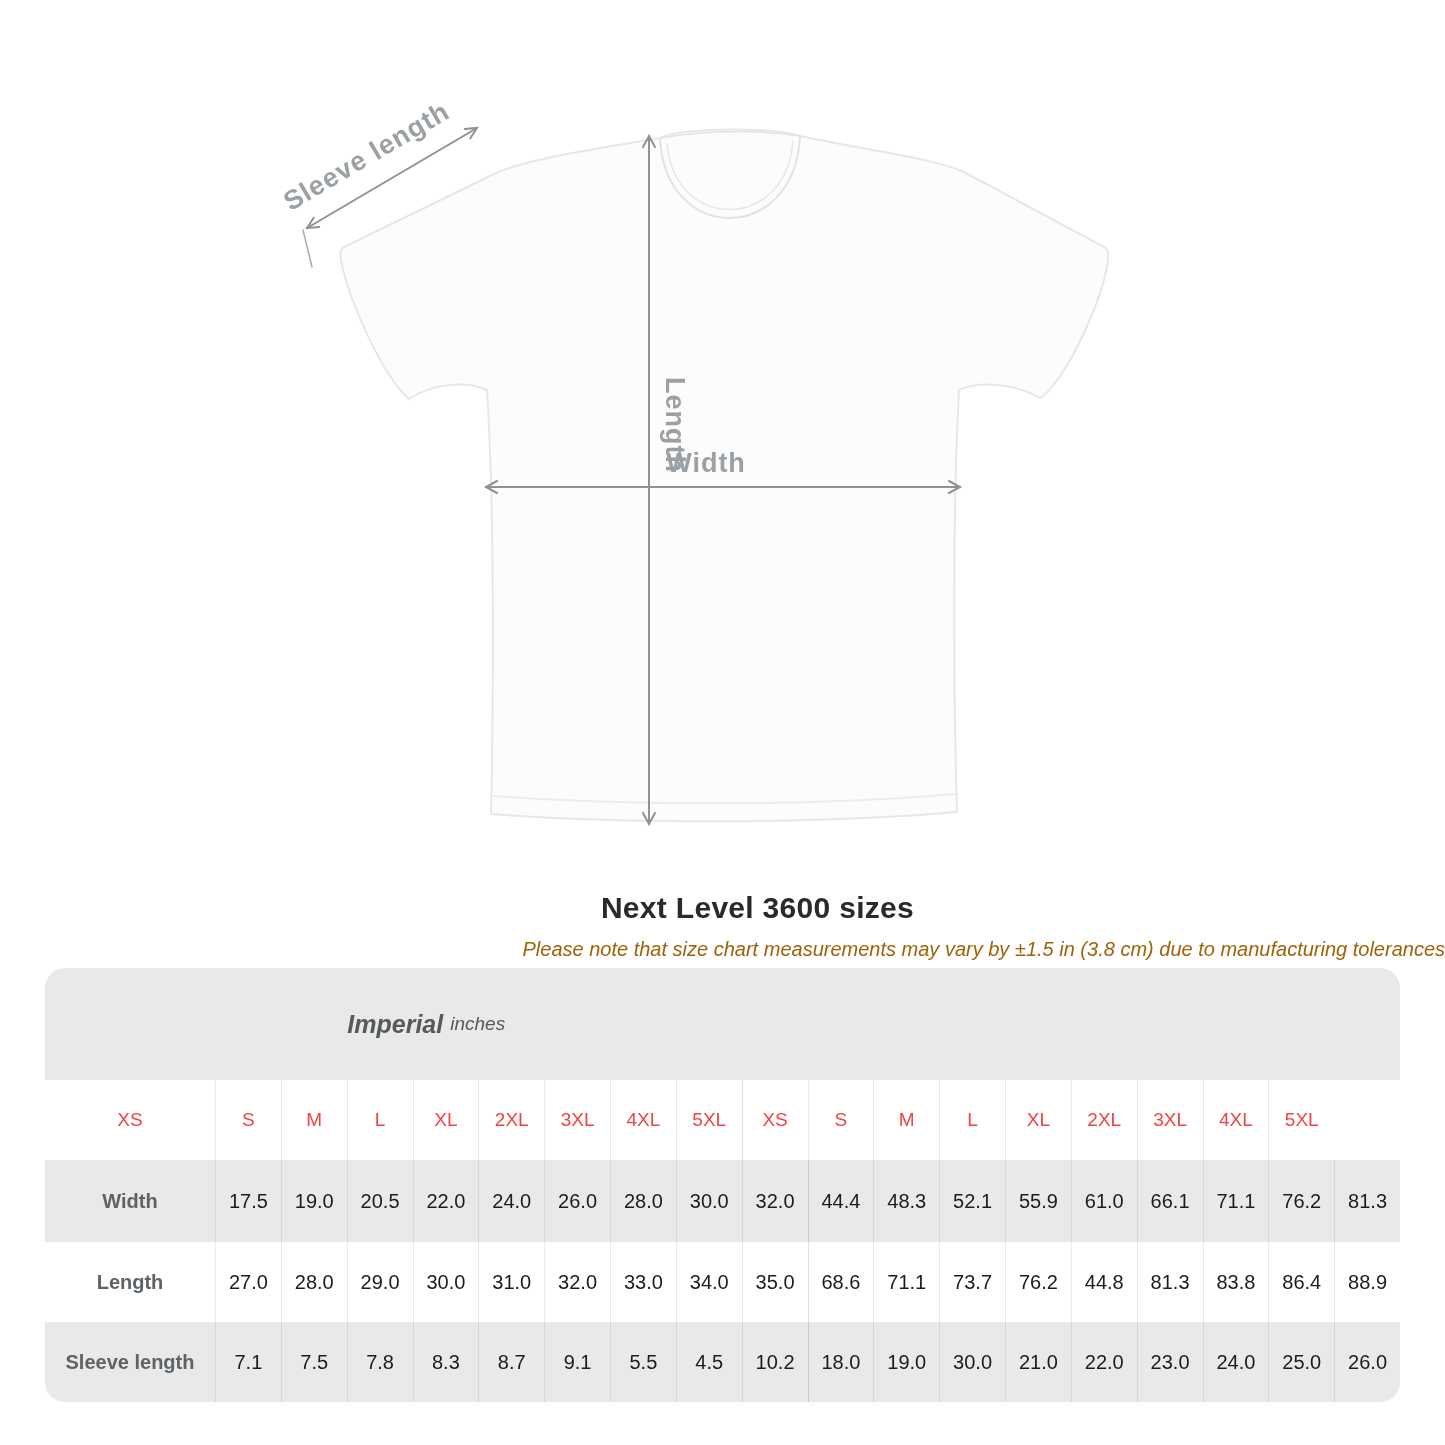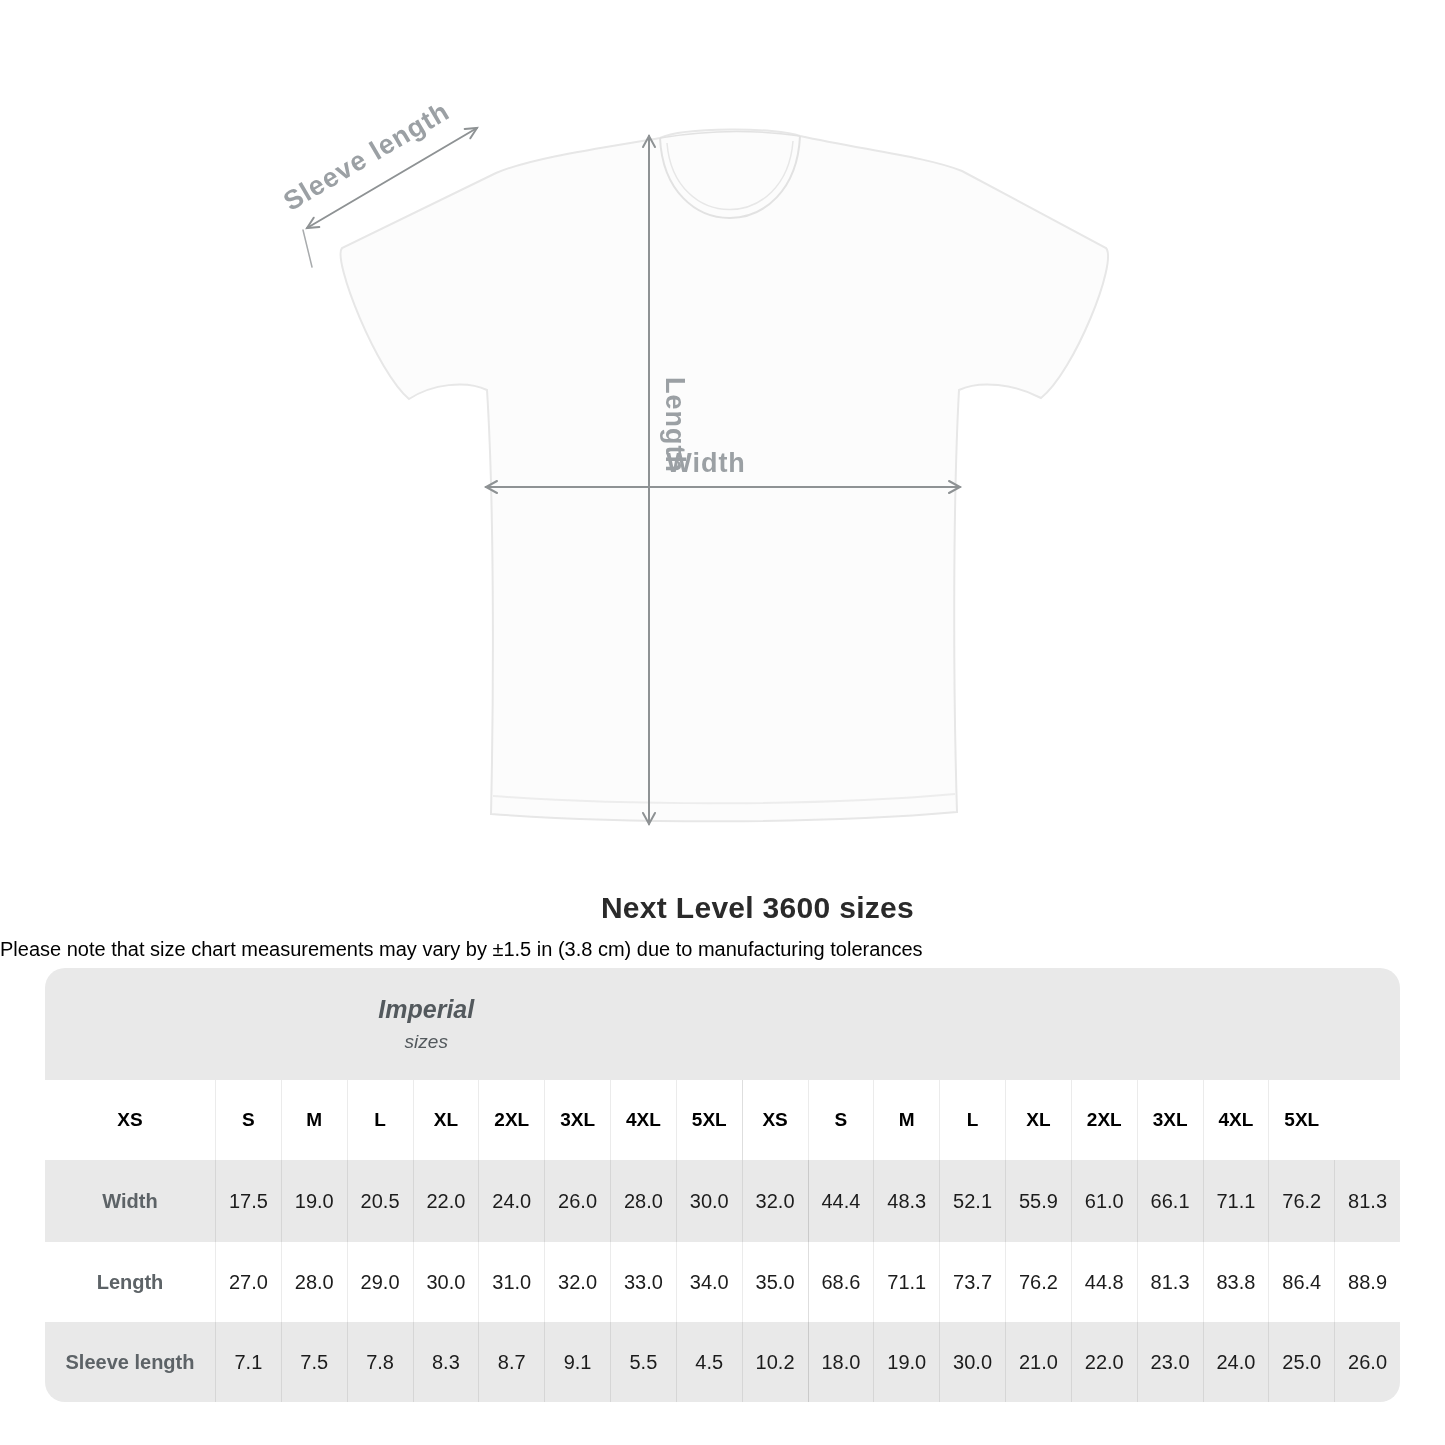--- a/index.html
+++ b/index.html
@@ -6,40 +6,40 @@
   body{
     width:1445px;height:1445px;background:#ffffff;position:relative;overflow:hidden;
     font-family:"Liberation Sans",sans-serif;
   }
   .tee{position:absolute;left:280px;top:100px}
   .page-title{
     position:absolute;left:0;top:891px;width:1445px;text-align:center;
     font-size:30px;font-weight:bold;color:#2a2a2a;letter-spacing:.3px;padding-left:35px;
   }
   .page-subtitle{
-    position:absolute;left:0;top:938px;width:1445px;text-align:left;
-    font-size:20px;color:#000000;
+    position:absolute;left:0;top:938px;width:1445px;text-align:right;
+    font-size:20px;font-style:italic;color:#a16207;
   }
   .size-table{position:absolute;left:45px;top:968px;width:1355px}
   .row{display:grid;grid-template-columns:170px repeat(18,1fr)}
   .row>div{display:flex;align-items:center;justify-content:center;min-width:0}
   .band{
     height:112px;background:#e9e9e9;border-radius:20px 20px 0 0;
     grid-template-columns:762.5px auto;
   }
-  .bcell{flex-direction:column;gap:7px}
+  .bcell{flex-direction:row;gap:7px}
   .bname{font-size:25px;font-weight:bold;font-style:italic;color:#53595d}
   .bunit{font-size:19px;font-style:italic;color:#53595d}
   .r80{height:80px}
   .r82{height:82px}
   .gray{background:#e9e9e9}
   .last{border-radius:0 0 20px 20px;overflow:hidden}
   .row .c:not(:first-child){border-left:1px solid rgba(0,0,0,0.08)}
   .row .c.sec{border-left:1px solid rgba(0,0,0,0.13)}
-  .sz{font-size:19px;font-weight:bold;color:#000000}
+  .sz{font-size:19px;font-weight:normal;color:#ef4444}
   .lab{font-size:20px;font-weight:bold;color:#5d6367}
   .v{font-size:20px;color:#1c1c1c}
   .arrow-label{font-size:27px;font-weight:bold;fill:#9ba0a4;letter-spacing:1px}
 </style>
 </head>
 <body>
 
 <svg class="tee" width="880" height="770" viewBox="0 0 880 770">
 
   <path d="M 380,38
@@ -87,21 +87,21 @@
 </svg>
 
 <div class="page-title">Next Level 3600 sizes</div>
 <div class="page-subtitle">Please note that size chart measurements may vary by ±1.5 in (3.8 cm) due to manufacturing tolerances</div>
 
 <div class="size-table">
 
   <div class="row band">
     <div class="bcell">
       <div class="bname">Imperial</div>
-      <div class="bunit">sizes</div>
+      <div class="bunit">inches</div>
     </div>
   </div>
 
   <div class="row r80">
     <div class="c sz">XS</div>
     <div class="c sz">S</div>
     <div class="c sz">M</div>
     <div class="c sz">L</div>
     <div class="c sz">XL</div>
     <div class="c sz">2XL</div>

